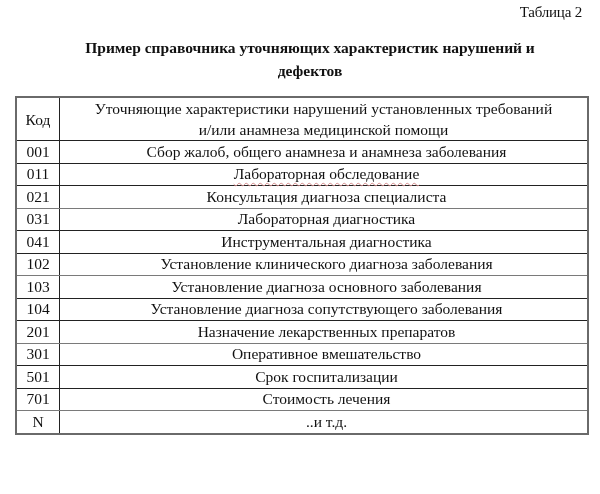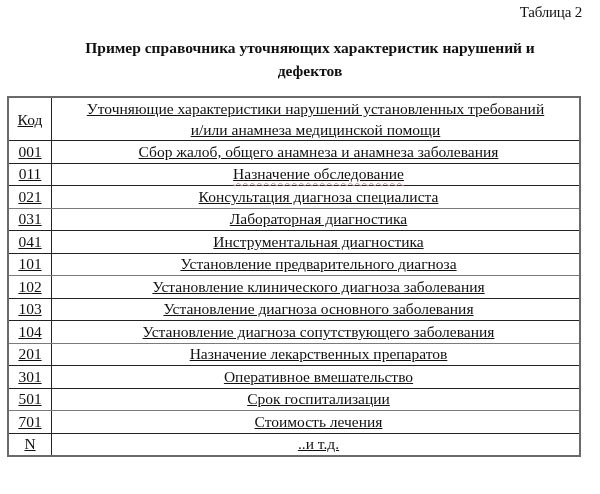--- a/index.html
+++ b/index.html
@@ -28,26 +28,25 @@
     left: 40px;
     width: 540px;
     text-align: center;
     font-weight: bold;
     font-size: 15.5px;
     line-height: 23px;
   }
   table.ref {
     position: absolute;
     top: 96px;
-    left: 7px;
+    left: 15px;
     width: 574px;
     border-collapse: collapse;
     font-size: 15.5px;
     border: 2px solid #6a6a6a;
-    text-decoration: underline;
   }
   table.ref td, table.ref th {
     border: 1.3px solid #222;
     padding: 0 0 0 6px;
     height: 21.5px;
     line-height: 20px;
     white-space: nowrap;
     font-weight: normal;
     text-align: center;
     vertical-align: middle;
@@ -93,37 +92,33 @@
       </th>
     </tr>
   </thead>
   <tbody>
     <tr>
       <td class="col-code">001</td>
       <td class="col-desc">Сбор жалоб, общего анамнеза и анамнеза заболевания</td>
     </tr>
     <tr>
       <td class="col-code">011</td>
-      <td class="col-desc"><span class="underline-wavy">Назначение обследование</span></td>
+      <td class="col-desc"><span class="underline-wavy">Лабораторная обследование</span></td>
     </tr>
     <tr>
       <td class="col-code">021</td>
       <td class="col-desc">Консультация диагноза специалиста</td>
     </tr>
     <tr>
       <td class="col-code">031</td>
       <td class="col-desc">Лабораторная диагностика</td>
     </tr>
     <tr>
       <td class="col-code">041</td>
       <td class="col-desc">Инструментальная диагностика</td>
-    </tr>
-    <tr>
-      <td class="col-code">101</td>
-      <td class="col-desc">Установление предварительного диагноза</td>
     </tr>
     <tr>
       <td class="col-code">102</td>
       <td class="col-desc">Установление клинического диагноза заболевания</td>
     </tr>
     <tr>
       <td class="col-code">103</td>
       <td class="col-desc">Установление диагноза основного заболевания</td>
     </tr>
     <tr>

